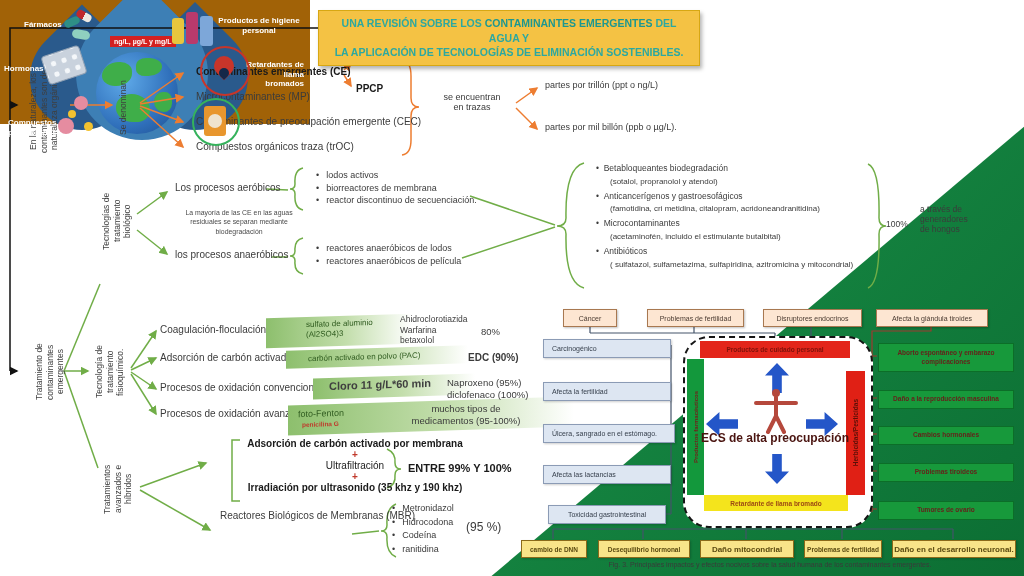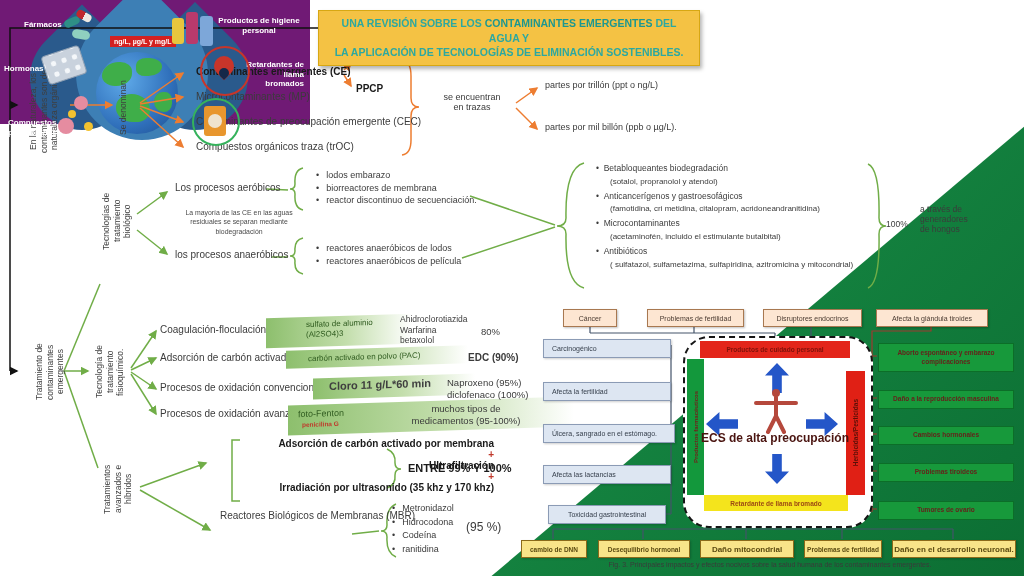--- a/index.html
+++ b/index.html
@@ -21,21 +21,21 @@
   .t10{font-size:10px;} .t9{font-size:9px;} .t8{font-size:8.5px;}
   .bold{font-weight:700;color:#1a1a1a;}
   .bullets{list-style:none;margin:0;padding:0;font-size:9px;line-height:12.5px;z-index:2;}
   .bullets li::before{content:"•";margin-right:7px;}
   .note{font-size:6.9px;line-height:1.35;text-align:center;color:#4a4a4a;}
   
   .beam{position:absolute;transform:skewY(-1.8deg);z-index:2;
         background:linear-gradient(90deg,#8dbf6d 0%,#c3deac 55%,rgba(238,245,230,0)100%);}
   .beamtext{color:#2f5b1f;font-size:8px;line-height:1.2;}
   
-  .info{left:706px;top:8px;width:310px;height:124px;background:#701a75;overflow:hidden;z-index:2;}
+  .info{left:706px;top:8px;width:310px;height:124px;background:#a16207;overflow:hidden;z-index:2;}
   .drop{position:absolute;border-radius:0 50% 50% 50%;transform:rotate(45deg);}
   .green-tri{position:absolute;left:0;top:0;width:100%;height:100%;
              background:linear-gradient(135deg,#23a857,#0c6e33);
              clip-path:polygon(100% 22%,100% 100%,48% 100%);}
   .earth{position:absolute;border-radius:50%;overflow:hidden;
          background:radial-gradient(circle at 35% 35%,#5ea9e8,#2f6fba 62%,#1d4c8c);}
   .cont{position:absolute;background:#3fae49;}
   .ilabel{position:absolute;color:#fff;font-weight:700;font-size:8px;line-height:1.2;z-index:5;}
   .badge{position:absolute;background:#d42020;color:#fff;font-weight:700;font-size:7px;
          padding:2px 4px;z-index:5;}
@@ -227,21 +227,21 @@
       <div class="abs" style="left:14px;top:14px;width:14px;height:14px;border-radius:50%;background:#efe3cf;"></div>
     </div>
   </div>
 
   <div class="abs t10 z2" style="left:175px;top:182px;">Los procesos aeróbicos</div>
   <div class="abs note pre z2" style="left:168px;top:208px;width:142px;">La mayoría de las CE en las aguas
 residuales se separan mediante
 biodegradación</div>
   <div class="abs t10 z2" style="left:175px;top:249px;">los procesos anaeróbicos</div>
   <ul class="abs bullets" style="left:316px;top:169px;">
-    <li>lodos embarazo</li>
+    <li>lodos activos</li>
     <li>biorreactores de membrana</li>
     <li>reactor discontinuo de secuenciación.</li>
   </ul>
   <ul class="abs bullets" style="left:316px;top:242px;">
     <li>reactores anaeróbicos de lodos</li>
     <li>reactores anaeróbicos de película</li>
   </ul>
   <div class="abs z2" style="left:596px;top:163px;width:290px;font-size:8.5px;line-height:1.25;">
     <div>•&nbsp;&nbsp;<span>Betabloqueantes biodegradación</span></div>
     <div style="margin:3px 0 4px 14px;font-size:8px;">(sotalol, propranolol y atendol)</div>
@@ -280,26 +280,26 @@
   <div class="abs pre z2" style="left:400px;top:314px;font-size:8.5px;line-height:10.5px;">Ahidroclorotiazida
 Warfarina
 betaxolol</div>
   <div class="abs z2" style="left:481px;top:326px;font-size:9.5px;">80%</div>
   <div class="abs z2" style="left:468px;top:352px;font-size:10px;font-weight:600;">EDC (90%)</div>
   <div class="abs pre z2" style="left:447px;top:377px;font-size:9.5px;line-height:12px;">Naproxeno (95%)
 diclofenaco (100%)</div>
   <div class="abs pre z2" style="left:405px;top:403px;width:122px;text-align:center;font-size:9.5px;line-height:12px;">muchos tipos de
 medicamentos (95-100%)</div>
 
-  <div class="abs z2" style="left:256px;top:438px;width:238px;text-align:right;">
+  <div class="abs z2" style="left:236px;top:438px;width:238px;text-align:center;">
     <div style="font-size:10px;font-weight:700;color:#1a1a1a;">Adsorción de carbón activado por membrana</div>
     <div style="font-size:10px;font-weight:700;color:#c0392b;line-height:11px;">+</div>
-    <div style="font-size:10px;font-weight:700;color:#1a1a1a;">Ultrafiltración</div>
+    <div style="font-size:10px;font-weight:400;color:#1a1a1a;">Ultrafiltración</div>
     <div style="font-size:10px;font-weight:700;color:#c0392b;line-height:11px;">+</div>
-    <div style="font-size:10px;font-weight:700;color:#1a1a1a;">Irradiación por ultrasonido (35 khz y 170 khz)</div>
+    <div style="font-size:10px;font-weight:700;color:#1a1a1a;">Irradiación por ultrasonido (35 khz y 190 khz)</div>
   </div>
   <div class="abs z2" style="left:408px;top:462px;font-size:11px;font-weight:700;color:#1a1a1a;">ENTRE 99% Y 100%</div>
   <div class="abs t10 z2" style="left:220px;top:510px;">Reactores Biológicos de Membranas (MBR)</div>
   <ul class="abs bullets" style="left:392px;top:502px;line-height:13.5px;">
     <li>Metronidazol</li>
     <li>Hidrocodona</li>
     <li>Codeína</li>
     <li>ranitidina</li>
   </ul>
   <div class="abs z2" style="left:466px;top:520px;font-size:12px;">(95 %)</div>

